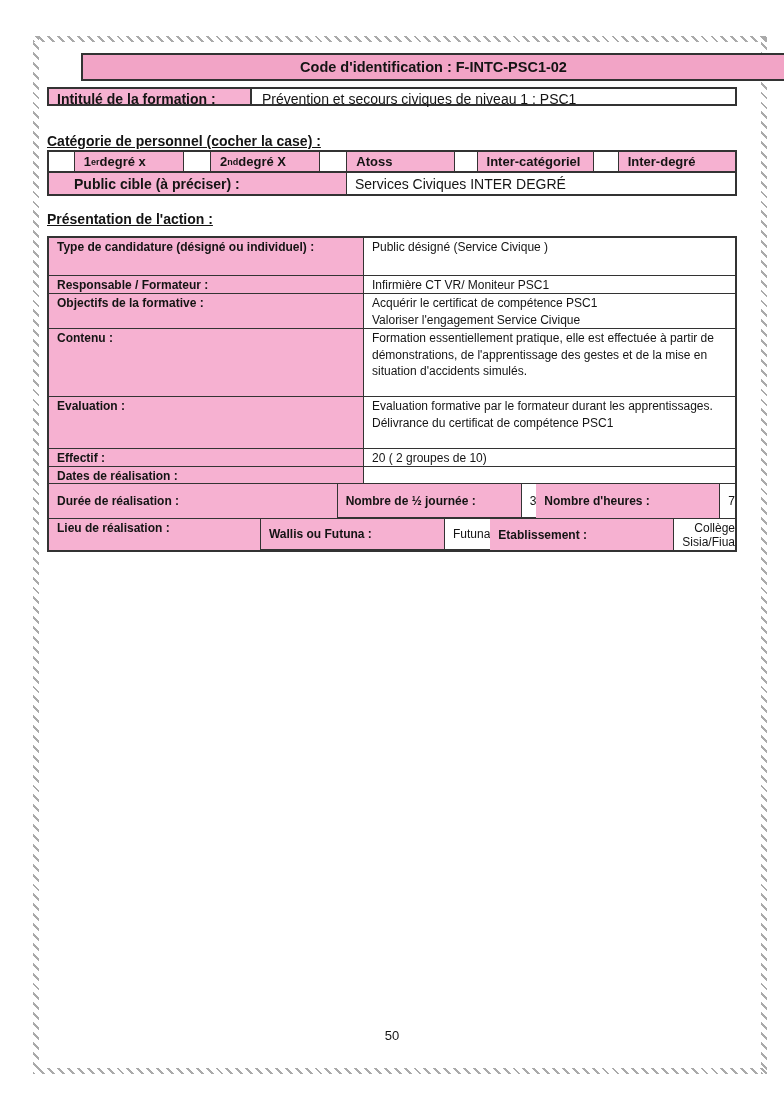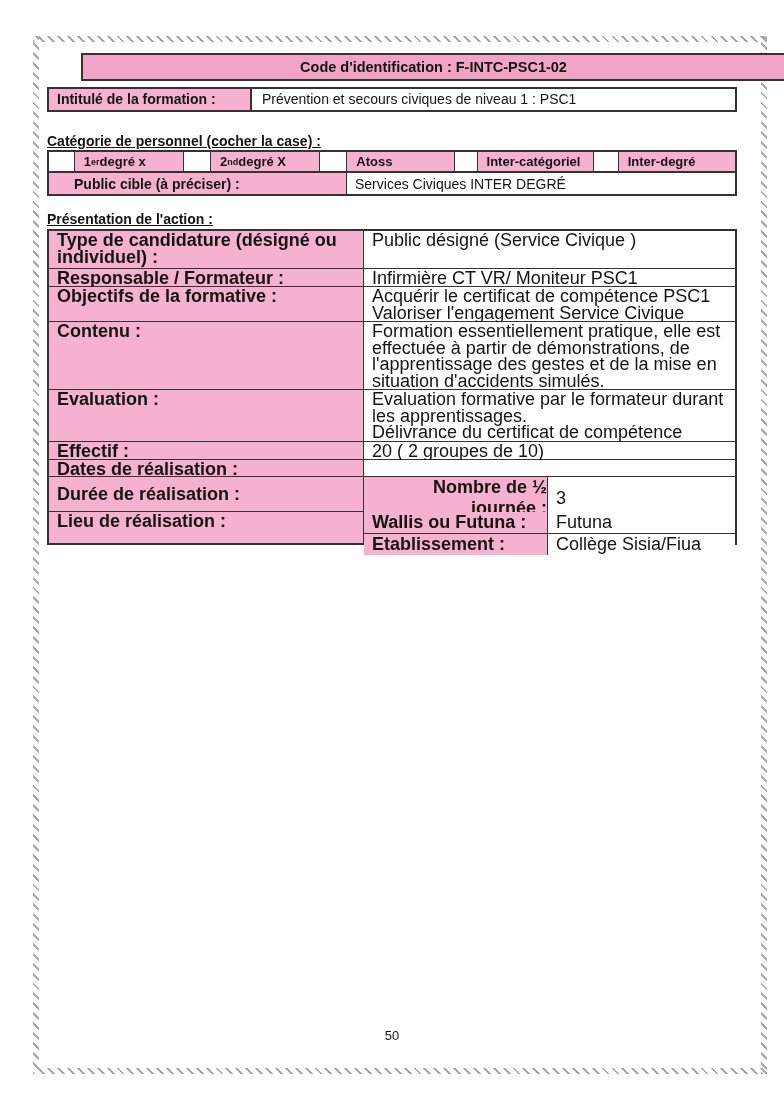--- a/index.html
+++ b/index.html
@@ -32,21 +32,21 @@
 
   .banner {
     position: absolute; left: 40px; top: 53px; width: 705px; height: 28px;
     background: var(--pink-banner);
     border: 2px solid var(--border);
     display: flex; align-items: center; justify-content: center;
     font-weight: bold; font-size: 14.5px; margin-left: 41px;
   }
 
   .intitule-row {
-    position: absolute; left: 47px; top: 87px; width: 690px; height: 25px;
+    position: absolute; left: 47px; top: 87px; width: 690px; height: 19px;
     border: 2px solid var(--border);
     display: flex; font-size: 14px;
   }
   .int-label {
     width: 203px; background: var(--pink-cell);
     border-right: 2px solid var(--border);
     font-weight: bold; padding: 2px 4px 0 8px; white-space: nowrap;
   }
   .int-value { flex: 1; background: #fff; padding: 2px 4px 0 10px; }
 
@@ -73,22 +73,22 @@
   .opt sup { font-size: 9px; line-height: 0; }
   .cat-r2 { display: flex; height: 21px; }
   .cat-pub-label {
     width: 298px; background: var(--pink-cell); font-weight: bold;
     border-right: 1.5px solid var(--border);
     display: flex; align-items: center; padding-left: 25px; font-size: 14px;
   }
   .cat-pub-value { flex: 1; background: #fff; display: flex; align-items: center; padding-left: 8px; font-size: 14px; }
 
   .pres-table {
-    position: absolute; left: 47px; top: 229px; width: 690px;
-    border: 2px solid var(--border); font-size: 18px;
+    position: absolute; left: 47px; top: 236px; width: 690px;
+    border: 2px solid var(--border); font-size: 12px;
   }
   .prow { display: flex; border-bottom: 1.5px solid var(--border); }
   .plabel {
     width: 315px; background: var(--pink-cell); font-weight: bold;
     border-right: 1.5px solid var(--border);
     padding: 1px 10px 0 8px; line-height: 16.5px;
   }
   .pvalue {
     flex: 1; background: #fff;
     padding: 1px 4px 0 8px; line-height: 16.5px;
@@ -96,21 +96,21 @@
   }
   .pgroup { display: flex; }
   .pgroup.with-sep { border-bottom: 1.5px solid var(--border); }
   .gleft {
     width: 315px; background: var(--pink-cell); font-weight: bold;
     border-right: 1.5px solid var(--border);
     display: flex; padding-left: 8px; line-height: 16.5px;
   }
   .gleft.bottom { align-items: flex-end; padding-bottom: 9px; }
   .gleft.top { align-items: flex-start; padding-top: 1px; }
-  .gright { flex: 1; display: flex; flex-direction: column; text-align: right; }
+  .gright { flex: 1; display: flex; flex-direction: row; text-align: right; }
   .srow { display: flex; flex: 1; }
   .srow.with-sep { border-bottom: 1.5px solid var(--border); }
   .slabel {
     width: 184px; background: var(--pink-cell); font-weight: bold;
     border-right: 1.5px solid var(--border);
     display: flex; align-items: center; padding-left: 8px;
   }
   .svalue { flex: 1; background: #fff; display: flex; align-items: center; padding-left: 8px; }
 
   .page-number {

